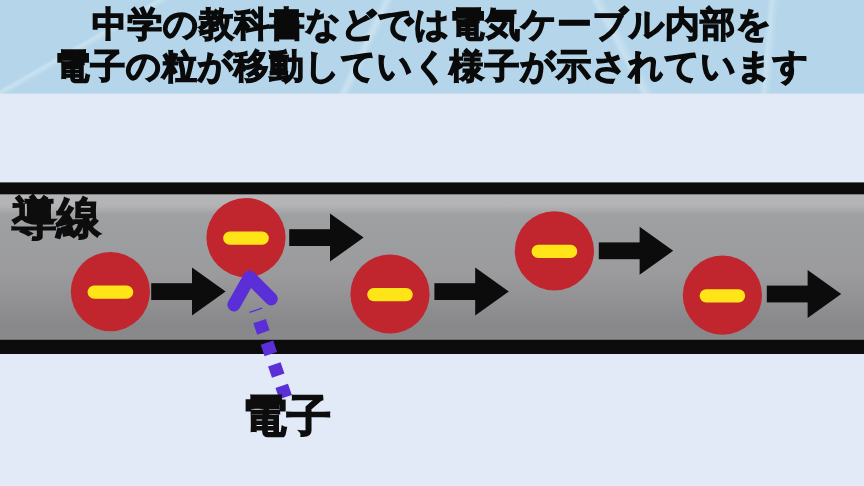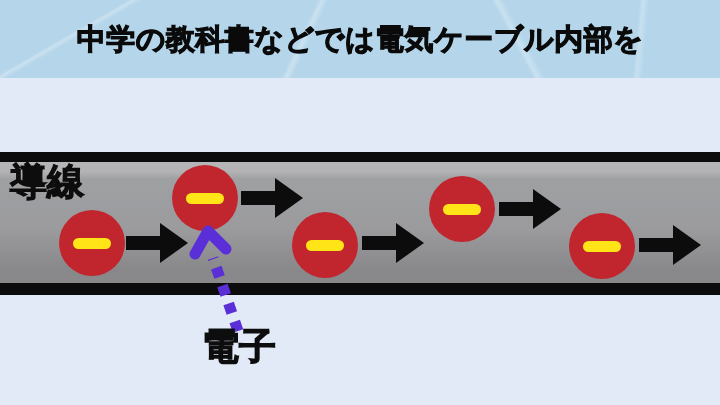--- a/index.html
+++ b/index.html
@@ -50,20 +50,21 @@
   .electron-label{position:absolute;left:202px;top:327px;font-size:37px;font-weight:700;
     color:#0d0d0d;-webkit-text-stroke:1.2px #0d0d0d;z-index:5;line-height:40px;}
 </style>
 </head>
 <body>
 
 <div class="stage">
 
   <header class="banner">
     <div class="title-line">中学の教科書などでは電気ケーブル内部を</div>
+    <div class="title-line">電子の粒が移動していく様子が示されています</div>
   </header>
 
   <div class="cable">
     <div class="cable-body">
       <span class="wire-label">導線</span>
     </div>
     <div class="cable-border top"></div>
     <div class="cable-border bottom"></div>
   </div>
 

